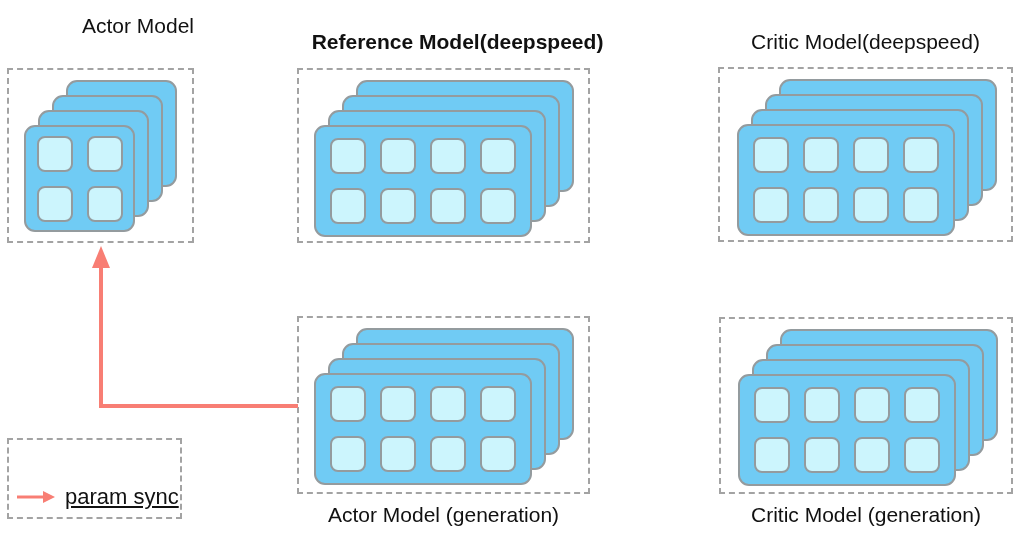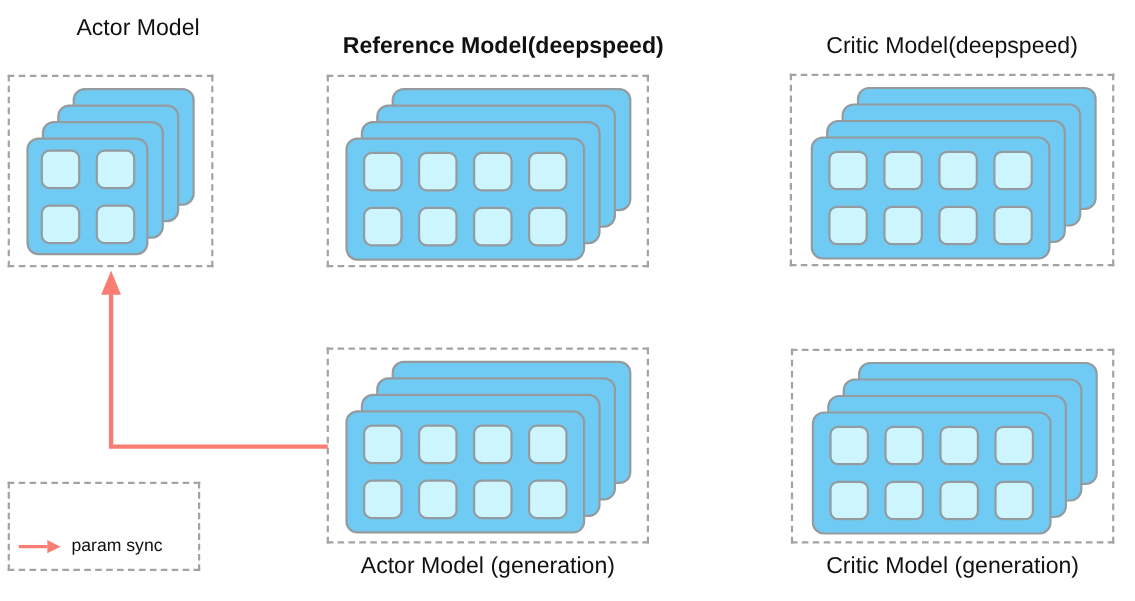--- a/index.html
+++ b/index.html
@@ -37,28 +37,28 @@
     border-radius:8px;
   }
   .arrow-svg{position:absolute;overflow:visible;}
   .arrow-line{fill:none;stroke:var(--arrow,#f87e74);stroke-width:4;}
   .arrow-line.thin{stroke-width:3;}
   .arrow-head{fill:var(--arrow,#f87e74);stroke:none;}
   .legend-row{
     position:absolute;left:7px;top:44px;height:26px;
     display:flex;align-items:center;gap:9px;
   }
-  .legend-label{font-size:16px;color:var(--text,#111);white-space:nowrap;}
+  .legend-label{font-size:22px;color:var(--text,#111);white-space:nowrap;text-decoration:underline;}
 </style>
 </head>
 <body>
 
 <div class="canvas">
 
-  <div class="title" style="left:19px;top:14px;width:187px;">
+  <div class="title" style="left:7px;top:14px;width:187px;text-align:right;">
     <div class="indent1">Actor Model</div>
   </div>
   <div class="dashedbox" style="left:7px;top:68px;width:187px;height:175px;">
     <div class="stack stack-small" style="left:15px;top:10px;width:153px;height:152px;">
         <div class="card" style="left: 42px; top: 0px;"></div>
         <div class="card" style="left: 28px; top: 15px;"></div>
         <div class="card" style="left: 14px; top: 30px;"></div>
         <div class="card" style="left: 0px; top: 45px;">
           <div class="cellgrid" style="grid-template-columns: repeat(2, 36px);">
             <div class="cell"></div>

